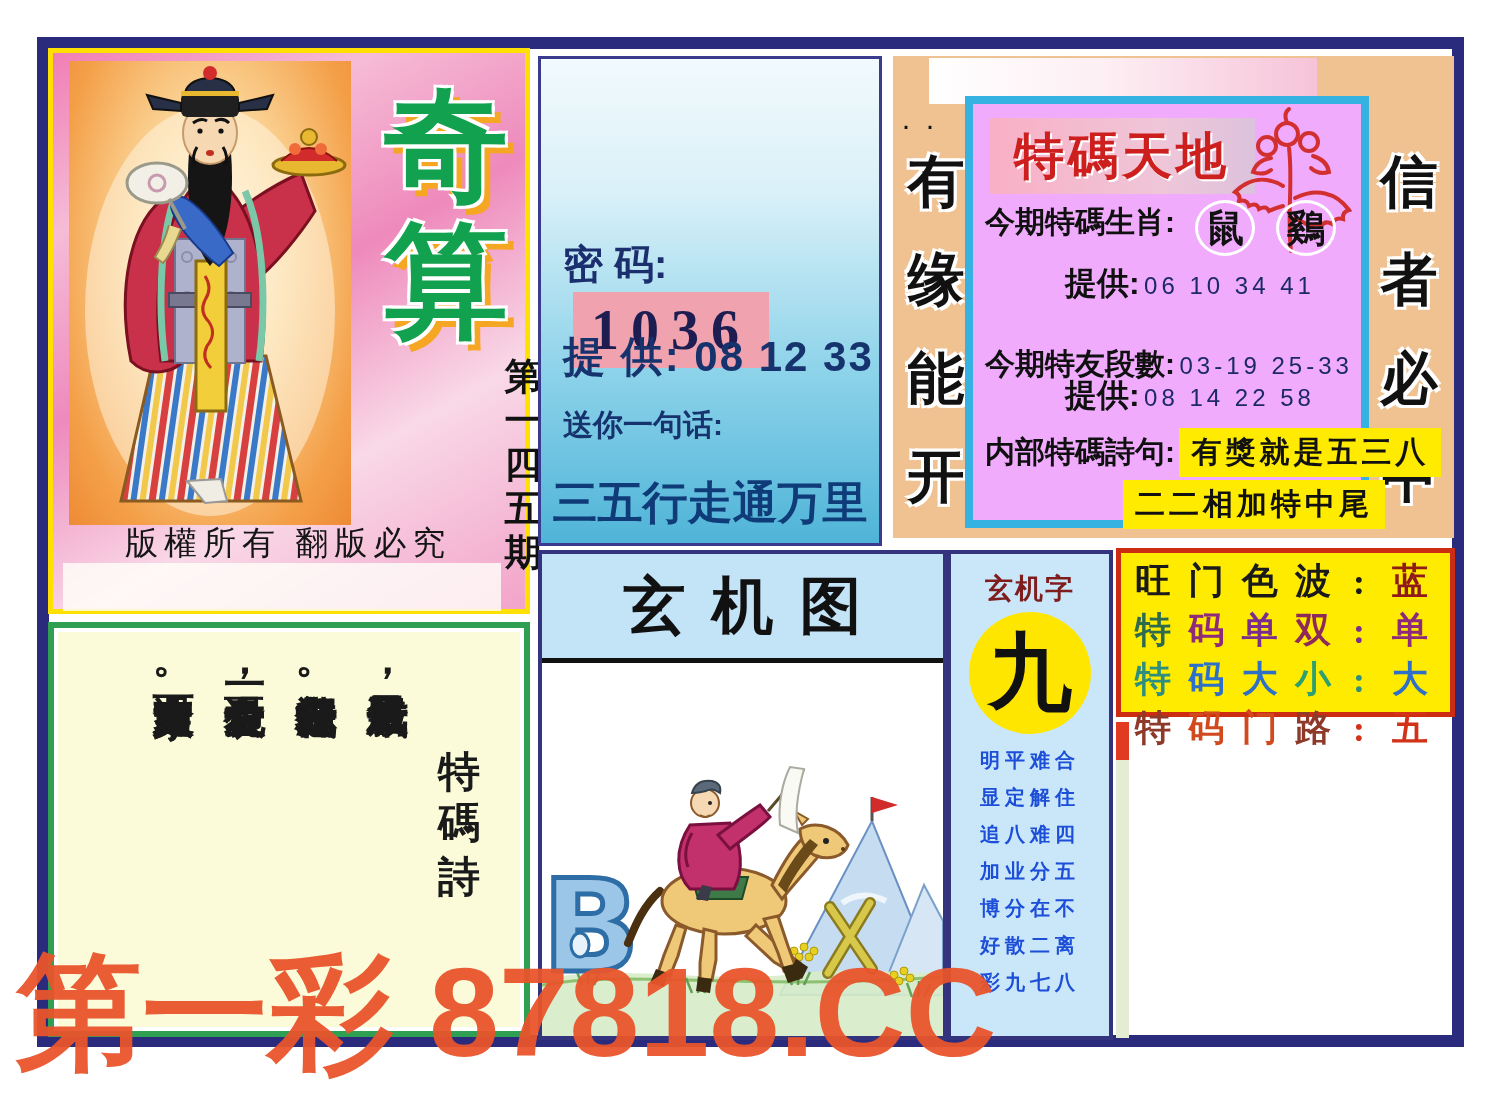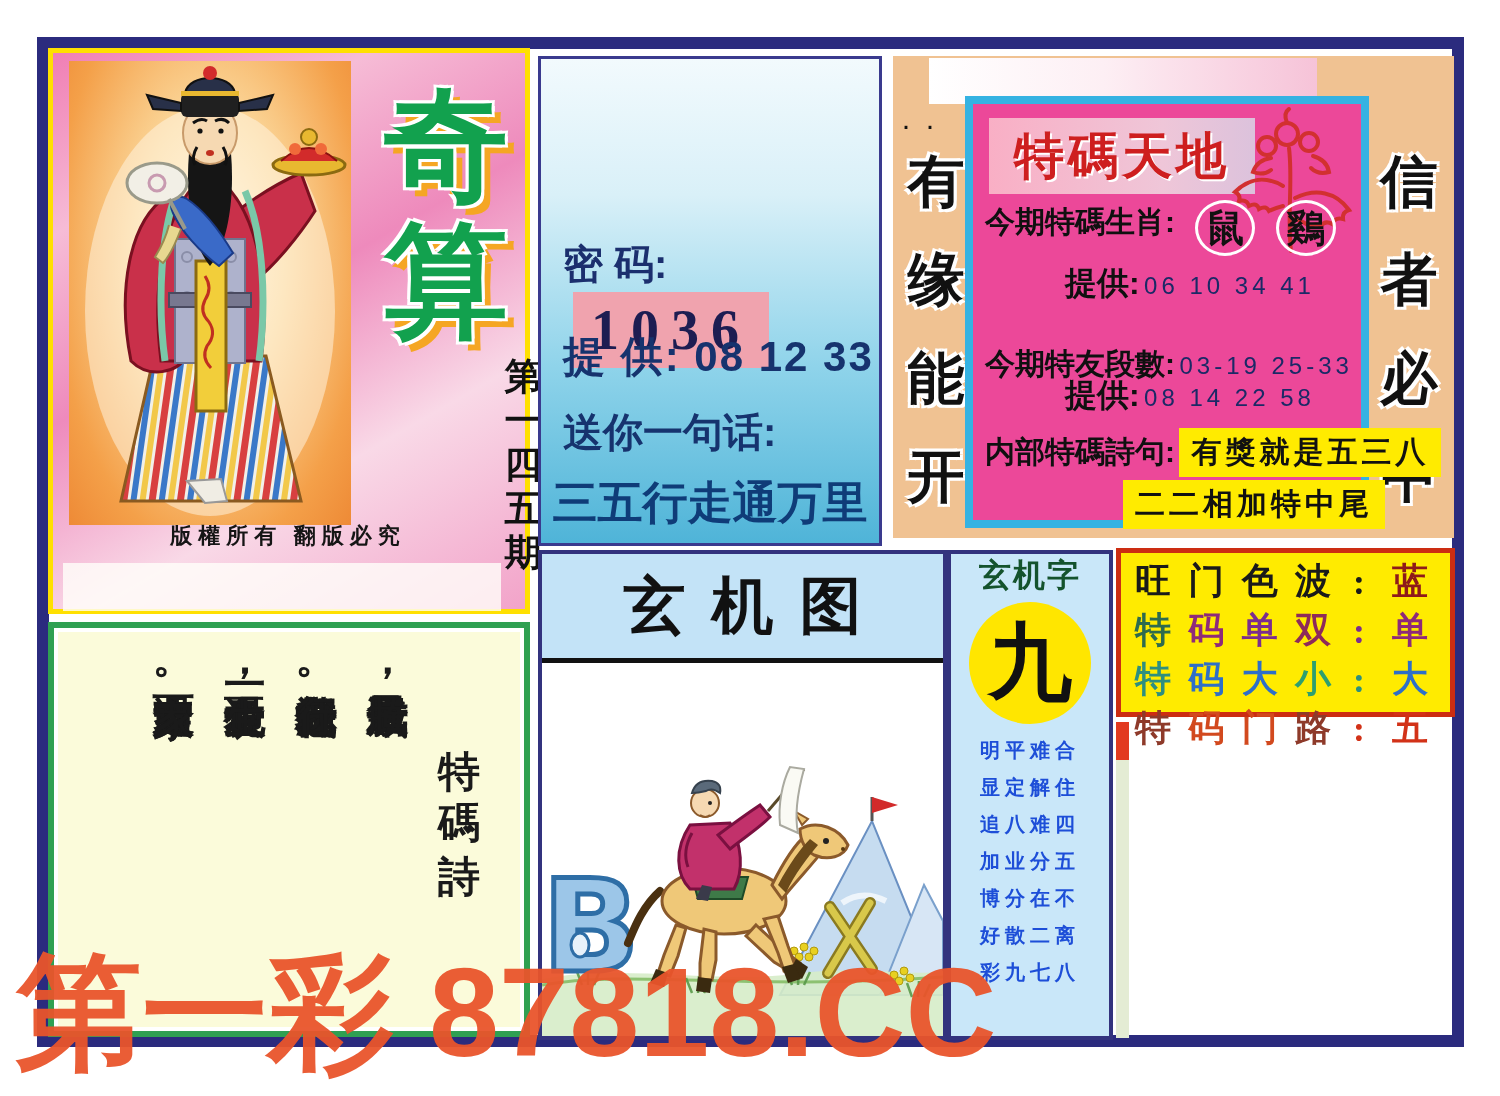--- a/index.html
+++ b/index.html
@@ -16,56 +16,56 @@
   .panel-hero{left:48px;top:48px;width:482px;height:566px;border:5px solid #FFE000;
     background:linear-gradient(150deg,#F07EB4 0%,#F6BCD6 22%,#EE8ABC 45%,#F9D9E7 70%,#F2A3C9 100%);}
   .deity-box{left:16px;top:8px;width:282px;height:464px;
     background:radial-gradient(ellipse at 50% 42%,#FFF6E0 0%,#FBD79A 38%,#F4A049 78%,#EE8A36 100%);}
   .hero-title{left:308px;top:26px;width:170px;text-align:center;color:#12A14E;
     font-size:124px;line-height:1.1;font-weight:900;
     text-shadow:-3px -3px 0 #fff,3px -3px 0 #fff,-3px 3px 0 #fff,3px 3px 0 #fff,9px 9px 0 #F5A623;}
   .issue-col{left:448px;top:302px;width:44px;text-align:center;color:#111;
     font-size:37px;line-height:44px;font-weight:900;}
   .copyright{left:20px;top:468px;width:430px;text-align:center;color:#151515;
-    font-size:22px;font-weight:700;letter-spacing:6px;}
+    font-size:33px;font-weight:400;letter-spacing:6px;}
   .white-strip{left:10px;top:510px;width:438px;height:48px;background:rgba(255,255,250,.8);}
 
   
   .panel-poem{left:48px;top:622px;width:482px;height:415px;border:6px solid #2FA052;
     background:#FBFBDA;box-shadow:inset 0 0 0 4px #ffffff;}
   .poem-vert{position:absolute;top:34px;right:30px;height:366px;
     writing-mode:vertical-rl;color:#1A1A1A;font-weight:900;font-size:42px;line-height:1.7;
     font-family:"Liberation Serif","DejaVu Serif",serif;}
   .poem-title{letter-spacing:52px;padding-top:54px;}
 
   
   .panel-neimu{left:538px;top:56px;width:344px;height:490px;border:3px solid #3A3A8E;
     background:linear-gradient(180deg,#F2FAFD 0%,#D9F0F8 28%,#8ED3EA 64%,#4FB4D8 100%);}
   .neimu-badge{left:27px;top:40px;width:288px;height:84px;background:#FFEB00;
     border:6px solid #A33A22;border-radius:26px;display:flex;align-items:center;justify-content:center;
     color:#E3007E;font-size:49px;font-weight:900;letter-spacing:8px;}
   .mima-row{left:22px;top:178px;font-size:40px;font-weight:900;color:#1B2F6E;}
   .mima-value{display:inline-block;background:#F0A3AE;color:#1D1D52;padding:6px 18px;margin-left:10px;
     font-size:56px;font-weight:900;letter-spacing:12px;font-family:"Liberation Serif","DejaVu Serif",serif;}
   .tigong-row{left:22px;top:270px;font-size:42px;font-weight:900;color:#16336E;letter-spacing:2px;}
-  .songni-row{left:22px;top:346px;font-size:40px;font-weight:900;color:#16336E;}
+  .songni-row{left:22px;top:346px;font-size:30px;font-weight:900;color:#16336E;}
   .phrase-row{left:0;top:414px;width:100%;text-align:center;font-size:45px;font-weight:900;color:#0F3C78;}
 
   
   .panel-tan{left:893px;top:56px;width:561px;height:482px;background:#F0C292;}
   .tan-topstrip{left:36px;top:2px;width:388px;height:46px;
     background:linear-gradient(90deg,#ffffff 0%,#FDEFF4 45%,#F6C3D8 100%);}
   .tan-dots{left:8px;top:52px;color:#111;font-size:30px;letter-spacing:14px;}
   .vert-col{top:88px;height:372px;width:62px;display:flex;flex-direction:column;
     justify-content:space-between;align-items:center;color:#111;font-size:57px;font-weight:900;
     font-family:"Liberation Serif","DejaVu Serif",serif;
     text-shadow:-3px -3px 0 #fff,3px -3px 0 #fff,-3px 3px 0 #fff,3px 3px 0 #fff;}
   .vert-left{left:12px;}
   .vert-right{right:14px;}
-  .tema-box{left:72px;top:40px;width:404px;height:432px;border:8px solid #35B2E2;background:#ec4899;}
+  .tema-box{left:72px;top:40px;width:404px;height:432px;border:8px solid #35B2E2;background:#f0abfc;}
   .tema-title-strip{left:16px;top:14px;width:266px;height:76px;
     background:linear-gradient(90deg,#F9AFC5 0%,#EFC6D8 65%,#DCC2DC 100%);
     display:flex;align-items:center;justify-content:center;}
   .tema-title{color:#CE1F1F;font-size:50px;font-weight:900;letter-spacing:4px;
     text-shadow:2px 2px 0 #ffffff;}
   .tema-row{left:12px;white-space:nowrap;color:#111;}
   .tema-label{font-size:30px;font-weight:900;color:#101010;}
   .tema-nums{font-size:24px;font-weight:400;color:#1B2966;letter-spacing:4px;}
   .zodiac{display:inline-flex;width:54px;height:50px;border:3px solid #fff;border-radius:50%;
     align-items:center;justify-content:center;font-size:38px;font-weight:700;color:#111;
@@ -77,21 +77,21 @@
   .panel-xjt{left:538px;top:550px;width:409px;height:490px;border:4px solid #33337E;background:#fef9c3;}
   .xjt-header{height:104px;background:#C3E3F7;border-bottom:5px solid #111;
     display:flex;align-items:center;justify-content:center;}
   .xjt-title{color:#111;font-size:62px;font-weight:900;letter-spacing:26px;padding-left:26px;
     font-family:"Liberation Serif","DejaVu Serif",serif;}
   .xjt-canvas{width:401px;height:373px;display:block;}
 
   
   .panel-xjz{left:947px;top:550px;width:166px;height:490px;border:4px solid #33337E;background:#C9E7F9;
     text-align:center;}
-  .xjz-title{margin-top:0;color:#14532d;font-size:32px;font-weight:900;letter-spacing:2px;
+  .xjz-title{margin-top:16px;color:#7f1d1d;font-size:28px;font-weight:900;letter-spacing:2px;
     font-family:"Liberation Serif","DejaVu Serif",serif;}
   .xjz-circle{width:122px;height:122px;border-radius:50%;background:#FFE600;margin:4px auto 8px;
     display:flex;align-items:center;justify-content:center;}
   .xjz-char{font-size:84px;font-weight:900;color:#111;font-family:"Liberation Serif","DejaVu Serif",serif;}
   .xjz-grid{color:#1d4ed8;font-size:20px;font-weight:900;line-height:37px;letter-spacing:5px;
     font-family:Liberation Serif, serif;}
 
   
   .panel-stats{left:1116px;top:548px;width:339px;height:169px;border:5px solid #CC2D12;background:#FFEB00;
     display:flex;flex-direction:column;justify-content:space-around;padding:4px 14px;}

